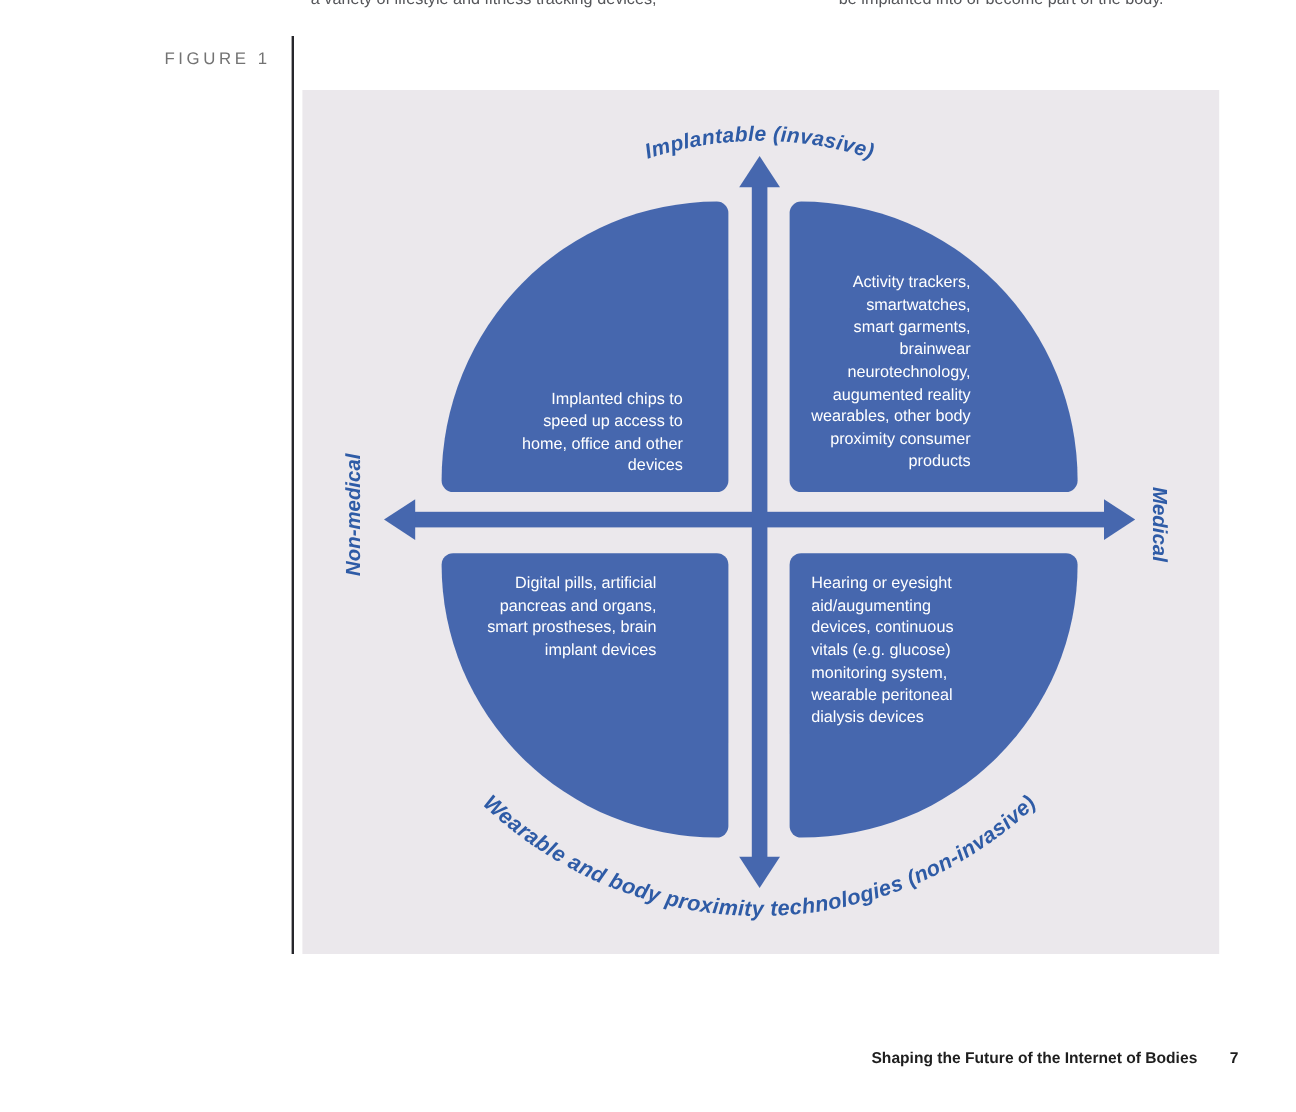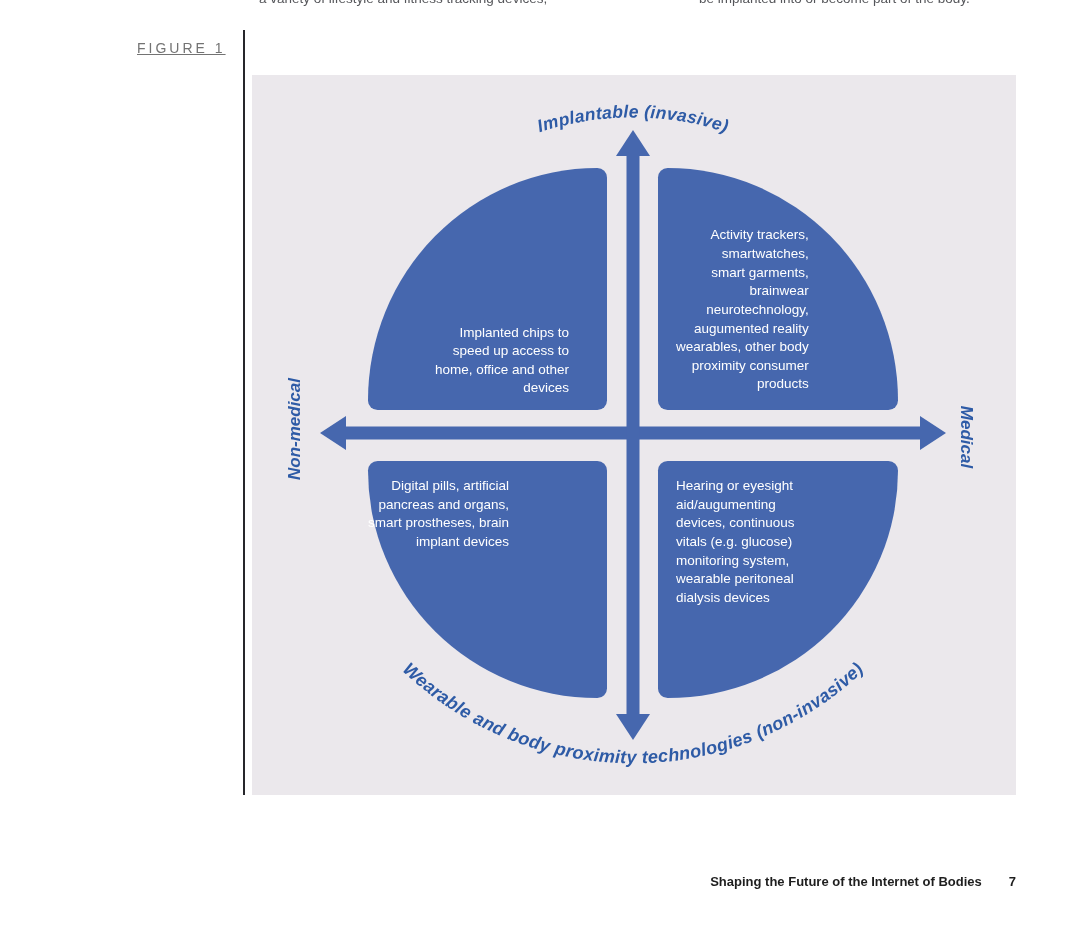--- a/index.html
+++ b/index.html
@@ -9,21 +9,21 @@
     background: #ffffff; overflow: hidden;
   }
   .top-truncated {
     position: absolute; top: -9px; font-size: 13.5px; color: #55565a;
     white-space: nowrap;
   }
   #top-text-left  { left: 259px; }
   #top-text-right { left: 699px; }
   #figure-label {
     position: absolute; left: 137px; top: 40px;
-    font-size: 14px; letter-spacing: 3px; color: #737373; text-decoration: underline;
+    font-size: 14px; letter-spacing: 3px; color: #737373;
   }
   #figure-divider {
     position: absolute; left: 243px; top: 30px;
     width: 2px; height: 765px; background: #26262b;
   }
   #figure-title {
     position: absolute; left: 260px; top: 39px;
     font-size: 15px; font-weight: bold; color: #3c3c3b;
   }
   #figure-canvas {
@@ -39,42 +39,42 @@
   #quad-tl { left: 116px; top: 93px;  width: 239px; height: 242px;
              border-radius: 100% 10px 10px 10px;
              align-items: flex-end; justify-content: flex-end;
              text-align: right; padding: 0 38px 12px 0; }
   #quad-tr { left: 406px; top: 93px;  width: 240px; height: 242px;
              border-radius: 10px 100% 10px 10px;
              align-items: flex-end; justify-content: flex-start;
              text-align: right; padding: 0 0 16px 18px; }
   #quad-bl { left: 116px; top: 386px; width: 239px; height: 237px;
              border-radius: 10px 10px 10px 100%;
-             align-items: flex-start; justify-content: flex-start;
+             align-items: flex-start; justify-content: center;
              text-align: right; padding: 16px 22px 0 0; }
   #quad-br { left: 406px; top: 386px; width: 240px; height: 237px;
              border-radius: 10px 10px 100% 10px;
              align-items: flex-start; justify-content: flex-start;
              text-align: left; padding: 16px 0 0 18px; }
   .axis-curved-text {
     font-family: "Liberation Sans", sans-serif;
     font-weight: bold; font-style: italic;
     fill: #2e5ba6; letter-spacing: 0.3px;
   }
   #axis-top-label    { font-size: 17.5px; }
   #axis-bottom-label { font-size: 18px; }
   .axis-side-label {
     position: absolute; text-align: center;
     font-size: 17px; font-weight: bold; font-style: italic;
     color: #2e5ba6; white-space: nowrap;
   }
   #axis-left-label  { left: -37px; top: 344px; width: 160px; transform: rotate(-90deg); }
   #axis-right-label { left: 654px; top: 352px; width: 120px; transform: rotate(90deg); }
   #footer {
-    position: absolute; right: 64px; top: 874px;
+    position: absolute; right: 48px; top: 874px;
     display: flex; gap: 27px; align-items: baseline;
     font-size: 13px; font-weight: bold; color: #1e1e1e;
   }
 </style>
 </head>
 <body>
 
 <div id="page">
 
   <div id="top-text-left" class="top-truncated">a variety of lifestyle and fitness tracking devices,</div>

